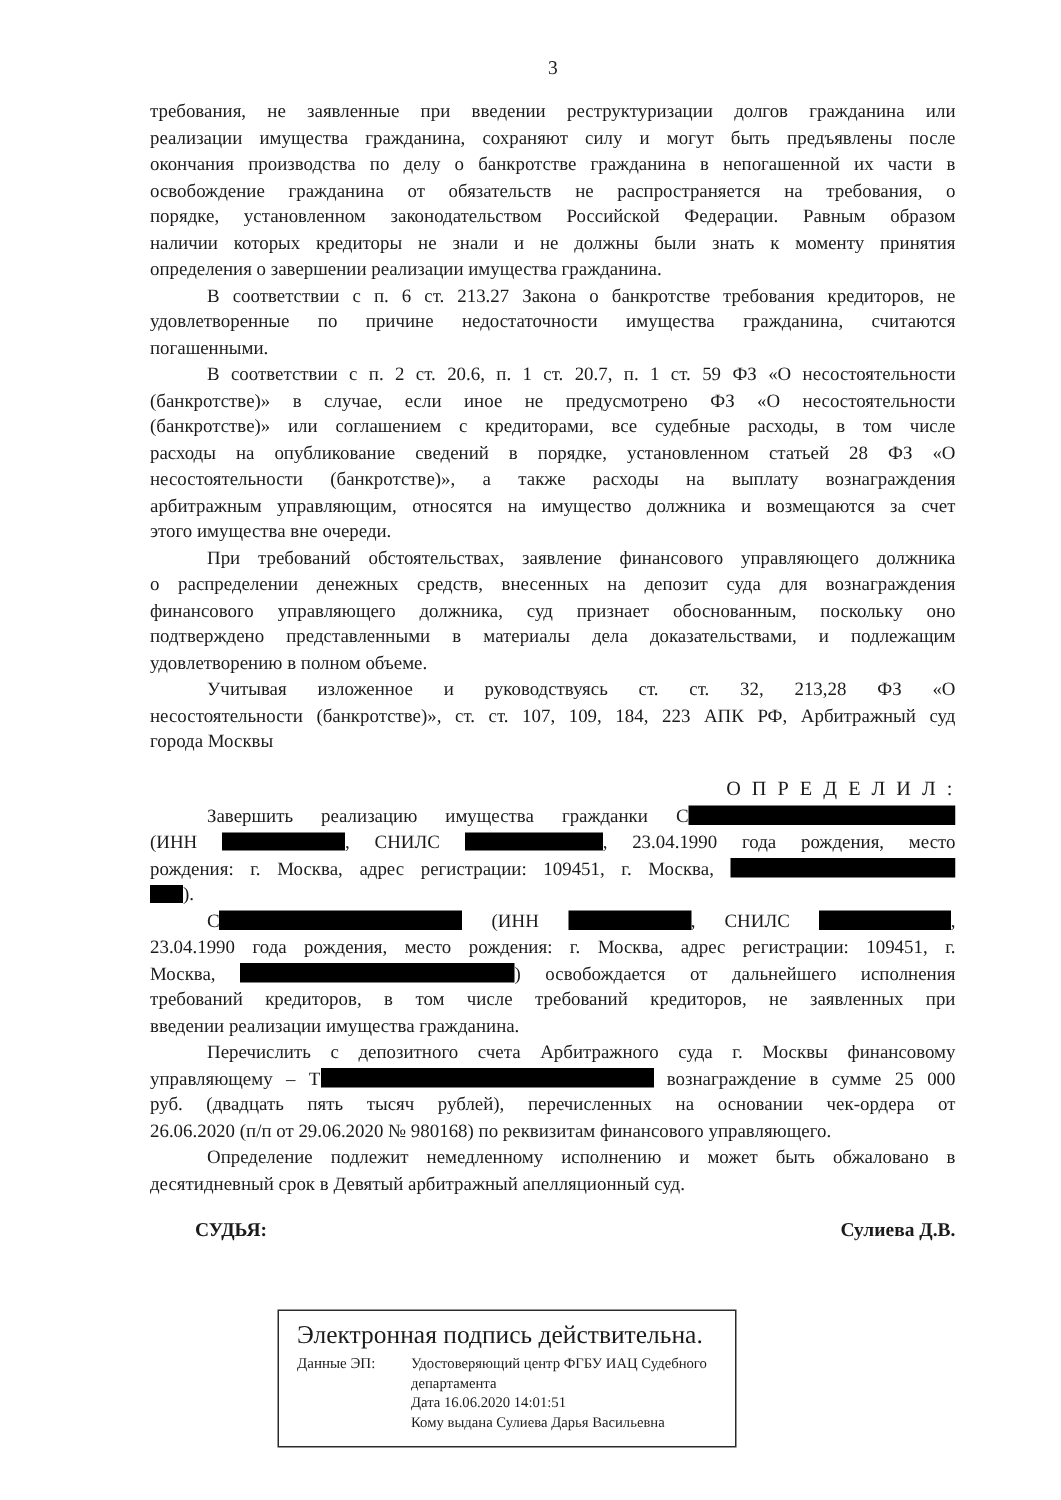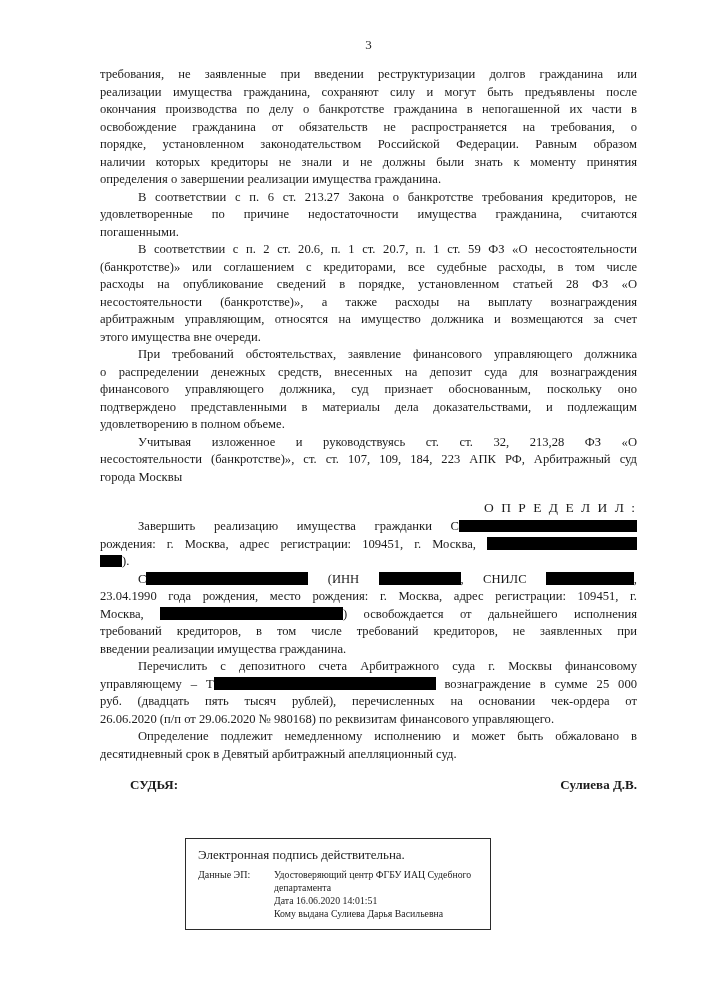--- a/index.html
+++ b/index.html
@@ -28,21 +28,21 @@
     margin:13px 0 1px 0;letter-spacing:2px;
   }
   .sigrow{
     display:flex;justify-content:space-between;
     font-size:13px;line-height:17.5px;margin-top:13px;padding-left:30px;font-weight:bold;
   }
   .esign-box{
     box-sizing:border-box;margin:44px 0 0 85px;width:306px;
     border:1.5px solid #2b2b2b;padding:8px 12px 9px 12px;
   }
-  .esign-title{font-size:13px;line-height:15px;margin-bottom:6px;}
+  .esign-title{font-size:17px;line-height:15px;margin-bottom:6px;}
   .esign-row{display:flex;align-items:flex-start;}
   .esign-label{font-size:10px;line-height:14px;width:64px;flex:0 0 auto;margin-right:12px;}
   .esign-values{font-size:9.8px;line-height:13.2px;width:205px;}
   .esign-values div{margin:0;}
 </style>
 </head>
 <body>
 
 <div class="page">
   <div class="content">
@@ -57,20 +57,21 @@
           <div class="line"><span class="ls">наличии которых кредиторы не знали и не должны были знать к моменту принятия</span></div>
           <div class="line last"><span class="ls">определения о завершении реализации имущества гражданина.</span></div>
         </div>
         <div class="para">
           <div class="line ind"><span class="ls">В соответствии с п. 6 ст. 213.27 Закона о банкротстве требования кредиторов, не</span></div>
           <div class="line"><span class="ls">удовлетворенные по причине недостаточности имущества гражданина, считаются</span></div>
           <div class="line last"><span class="ls">погашенными.</span></div>
         </div>
         <div class="para">
           <div class="line ind"><span class="ls">В соответствии с п. 2 ст. 20.6, п. 1 ст. 20.7, п. 1 ст. 59 ФЗ «О несостоятельности</span></div>
+          <div class="line"><span class="ls">(банкротстве)» в случае, если иное не предусмотрено ФЗ «О несостоятельности</span></div>
           <div class="line"><span class="ls">(банкротстве)» или соглашением с кредиторами, все судебные расходы, в том числе</span></div>
           <div class="line"><span class="ls">расходы на опубликование сведений в порядке, установленном статьей 28 ФЗ «О</span></div>
           <div class="line"><span class="ls">несостоятельности (банкротстве)», а также расходы на выплату вознаграждения</span></div>
           <div class="line"><span class="ls">арбитражным управляющим, относятся на имущество должника и возмещаются за счет</span></div>
           <div class="line last"><span class="ls">этого имущества вне очереди.</span></div>
         </div>
         <div class="para">
           <div class="line ind"><span class="ls">При требований обстоятельствах, заявление финансового управляющего должника</span></div>
           <div class="line"><span class="ls">о распределении денежных средств, внесенных на депозит суда для вознаграждения</span></div>
           <div class="line"><span class="ls">финансового управляющего должника, суд признает обоснованным, поскольку оно</span></div>
@@ -78,20 +79,21 @@
           <div class="line last"><span class="ls">удовлетворению в полном объеме.</span></div>
         </div>
         <div class="para">
           <div class="line ind"><span class="ls">Учитывая изложенное и руководствуясь ст. ст. 32, 213,28 ФЗ «О</span></div>
           <div class="line"><span class="ls">несостоятельности (банкротстве)», ст. ст. 107, 109, 184, 223 АПК РФ, Арбитражный суд</span></div>
           <div class="line last"><span class="ls">города Москвы</span></div>
         </div>
         <div class="heading">О П Р Е Д Е Л И Л :</div>
         <div class="para">
           <div class="line ind"><span class="ls">Завершить реализацию имущества гражданки С<span class="bar" style="width: 178px;"></span></span></div>
+          <div class="line"><span class="ls">(ИНН <span class="bar" style="width: 82px;"></span>, СНИЛС <span class="bar" style="width: 92px;"></span>, 23.04.1990 года рождения, место</span></div>
           <div class="line"><span class="ls">рождения: г. Москва, адрес регистрации: 109451, г. Москва, <span class="bar" style="width: 150px;"></span></span></div>
           <div class="line last"><span class="ls"><span class="bar" style="width: 22px;"></span>).</span></div>
         </div>
         <div class="para red-ul">
           <div class="line ind"><span class="ls">С<span class="bar" style="width: 162px;"></span> (ИНН <span class="bar" style="width: 82px;"></span>, СНИЛС <span class="bar" style="width: 88px;"></span>,</span></div>
           <div class="line"><span class="ls">23.04.1990 года рождения, место рождения: г. Москва, адрес регистрации: 109451, г.</span></div>
           <div class="line"><span class="ls">Москва, <span class="bar" style="width: 183px;"></span>) освобождается от дальнейшего исполнения</span></div>
           <div class="line"><span class="ls">требований кредиторов, в том числе требований кредиторов, не заявленных при</span></div>
           <div class="line last"><span class="ls">введении реализации имущества гражданина.</span></div>
         </div>

